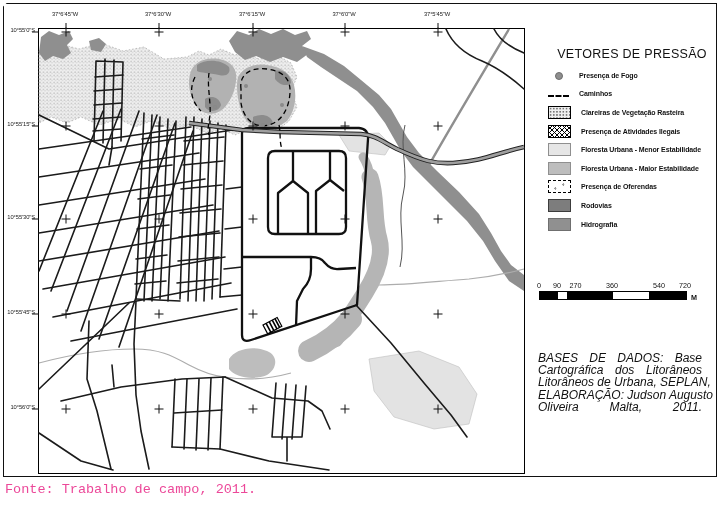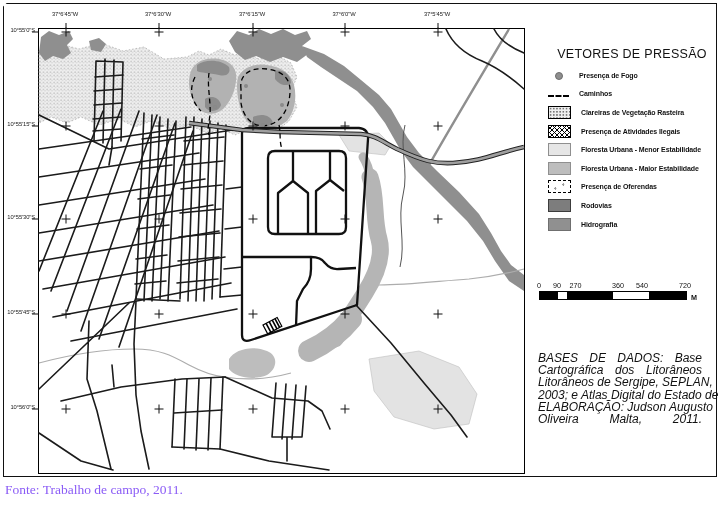--- a/index.html
+++ b/index.html
@@ -26,21 +26,21 @@
   .sym-dark{border:1px solid #3c3c3c;background:#7d7d7d;}
   .sym-gray{border:1px solid #6f6f6f;background:#909090;}
   #scalebar{position:absolute;left:539px;top:281px;width:170px;}
   #scalebar-labels{position:relative;height:9px;font-size:7.2px;color:#111;}
   #scalebar-labels span{position:absolute;top:0;width:22px;text-align:center;}
   #scalebar-bar{margin-top:1px;width:146px;height:7px;border:1px solid #000;display:flex;}
   .sb-seg{height:100%;}
   #scalebar-unit{position:absolute;left:152px;top:12px;font-size:7.2px;font-weight:bold;color:#111;}
   #credits{position:absolute;left:538px;top:352px;width:164px;font-size:12px;line-height:12.2px;color:#111;font-style:italic;}
   .credit-line{text-align:justify;text-align-last:justify;white-space:nowrap;}
-  #source-note{position:absolute;left:5px;top:482px;font-family:Liberation Serif, serif;font-size:13.5px;color:#8b5cf6;}
+  #source-note{position:absolute;left:5px;top:482px;font-family:Liberation Mono, monospace;font-size:13.5px;color:#ec4899;}
 </style>
 </head>
 <body>
 
 <div id="canvas">
   <div id="outer-border"></div>
 
   <div class="ax-top" style="left:35px">37°6'45"W</div>
   <div class="ax-top" style="left:128px">37°6'30"W</div>
   <div class="ax-top" style="left:222px">37°6'15"W</div>
@@ -204,37 +204,36 @@
       <span class="lg-sym sym-gray"></span>
       <span class="lg-label">Hidrografia</span>
     </div>
   </div>
 
   <div id="scalebar">
     <div id="scalebar-labels">
       <span style="left:-11px">0</span>
       <span style="left:7px">90</span>
       <span style="left:25.5px">270</span>
-      <span style="left:68px">360</span>
-      <span style="left:92px">540</span>
+      <span style="left:62px">360</span>
+      <span style="left:109px">540</span>
       <span style="left:135px">720</span>
     </div>
     <div id="scalebar-bar">
       <div class="sb-seg" style="width:18.2px;background:#000"></div>
       <div class="sb-seg" style="width:9.1px;background:#fff"></div>
       <div class="sb-seg" style="width:45.7px;background:#000"></div>
       <div class="sb-seg" style="width:36.5px;background:#fff"></div>
       <div class="sb-seg" style="width:36.5px;background:#000"></div>
     </div>
     <div id="scalebar-unit">M</div>
   </div>
 
   <div id="credits">
     <div class="credit-line">BASES DE DADOS: Base</div>
     <div class="credit-line">Cartográfica dos Litorâneos</div>
-    <div class="credit-line">Litorâneos de Sergipe, SEPLAN,</div>
-    <div class="credit-line">2003; e Atlas Digital do Estado de</div>
+    <div class="credit-line">Litorâneos de Urbana, SEPLAN,</div>
     <div class="credit-line">ELABORAÇÃO: Judson Augusto</div>
     <div class="credit-line">Oliveira Malta, 2011.</div>
   </div>
 
   <div id="source-note">Fonte: Trabalho de campo, 2011.</div>
 </div>
 
 </body></html>

